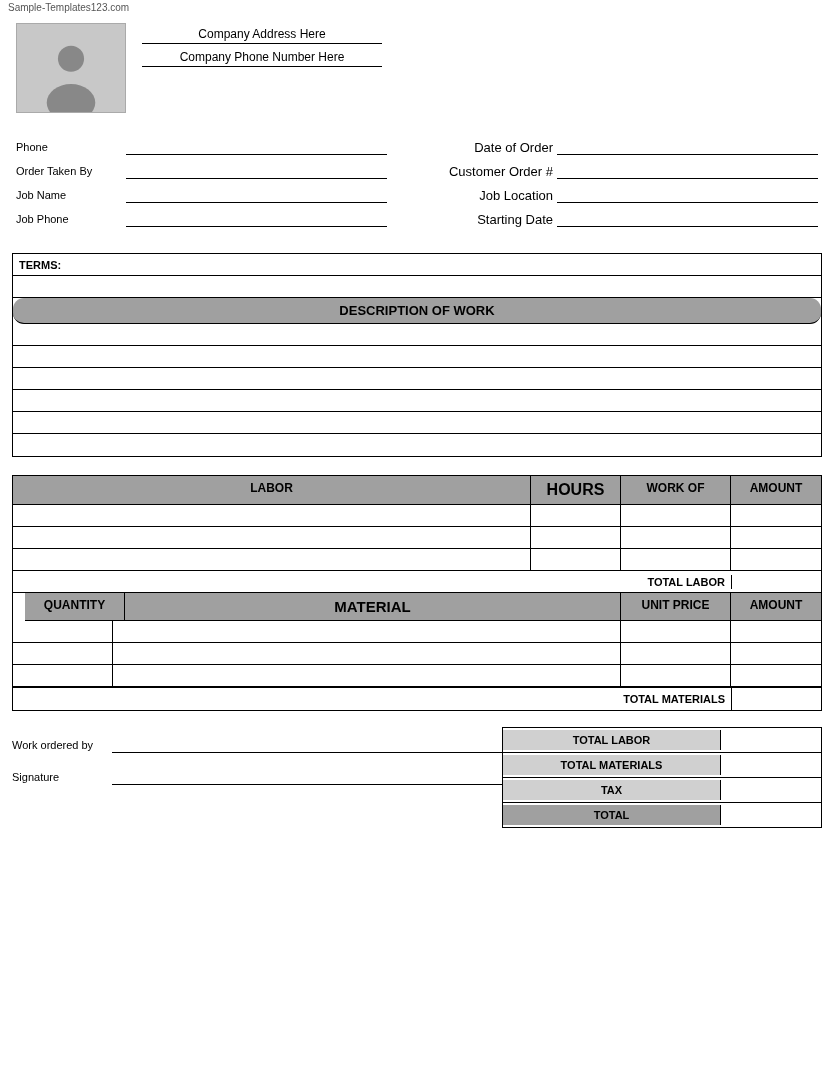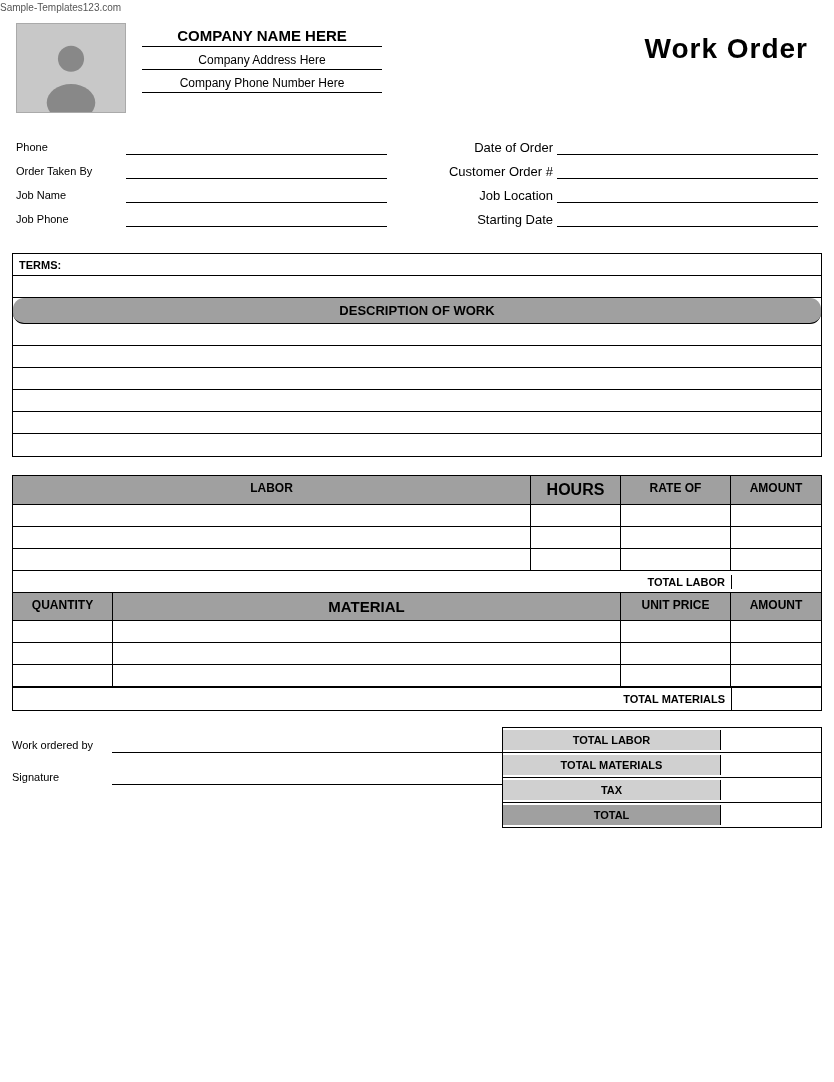--- a/index.html
+++ b/index.html
@@ -7,21 +7,21 @@
       width: 834px;
       min-height: 1082px;
       background: #fff;
       font-family: Arial, sans-serif;
       font-size: 12px;
       color: #000;
     }
     .watermark {
       font-size: 10px;
       color: #555;
-      padding: 2px 0;
+      padding: 2px 8px;
     }
     .header {
       display: flex;
       align-items: flex-start;
       padding: 8px 16px 8px 16px;
       border-bottom: none;
     }
     .logo-box {
       width: 110px;
       height: 90px;
@@ -217,20 +217,21 @@
     }
     .total-labor-amount {
       width: 90px;
       border-left: 1px solid #000;
     }
     
     .materials-header-row {
       display: flex;
       background: #ec4899;
       border-bottom: 1px solid #000;
+      margin-left: 12px;
     }
     .mat-col-qty {
       width: 100px;
       font-weight: bold;
       font-size: 12px;
       text-align: center;
       padding: 5px 0;
       border-right: 1px solid #000;
       background: #a0a0a0;
     }
@@ -365,25 +366,23 @@
 <div class="header">
   <div class="logo-box">
     <div class="logo-avatar">
       <svg class="person-icon" viewBox="0 0 60 75" xmlns="http://www.w3.org/2000/svg">
         <circle cx="30" cy="18" r="14" fill="#888"></circle>
         <ellipse cx="30" cy="65" rx="26" ry="20" fill="#888"></ellipse>
       </svg>
     </div>
   </div>
   <div class="company-info">
-    <div class="company-name">COMPANY NAME HERE</div>
     <div class="company-address">Company Address Here</div>
     <div class="company-phone">Company Phone Number Here</div>
   </div>
-  <div class="work-order-title">Work Order</div>
 </div>
 
 <div class="form-section">
   <div class="form-row">
     <div class="form-label">Phone</div>
     <div class="form-line"></div>
     <div class="form-spacer"></div>
     <div class="form-label-right">Date of Order</div>
     <div class="form-line"></div>
   </div>
@@ -421,21 +420,21 @@
   <div class="desc-row">&nbsp;</div>
   <div class="desc-row">&nbsp;</div>
   <div class="desc-row">&nbsp;</div>
   <div class="desc-row">&nbsp;</div>
 </div>
 
 <div class="labor-section">
   <div class="labor-header-row">
     <div class="labor-col-labor">LABOR</div>
     <div class="labor-col-hours">HOURS</div>
-    <div class="labor-col-rate">RATE OF</div>
+    <div class="labor-col-rate">WORK OF</div>
     <div class="labor-col-amount">AMOUNT</div>
   </div>
   <div class="labor-data-row">
     <div class="labor-cell-labor">&nbsp;</div>
     <div class="labor-cell-hours">&nbsp;</div>
     <div class="labor-cell-rate">&nbsp;</div>
     <div class="labor-cell-amount">&nbsp;</div>
   </div>
   <div class="labor-data-row">
     <div class="labor-cell-labor">&nbsp;</div>

